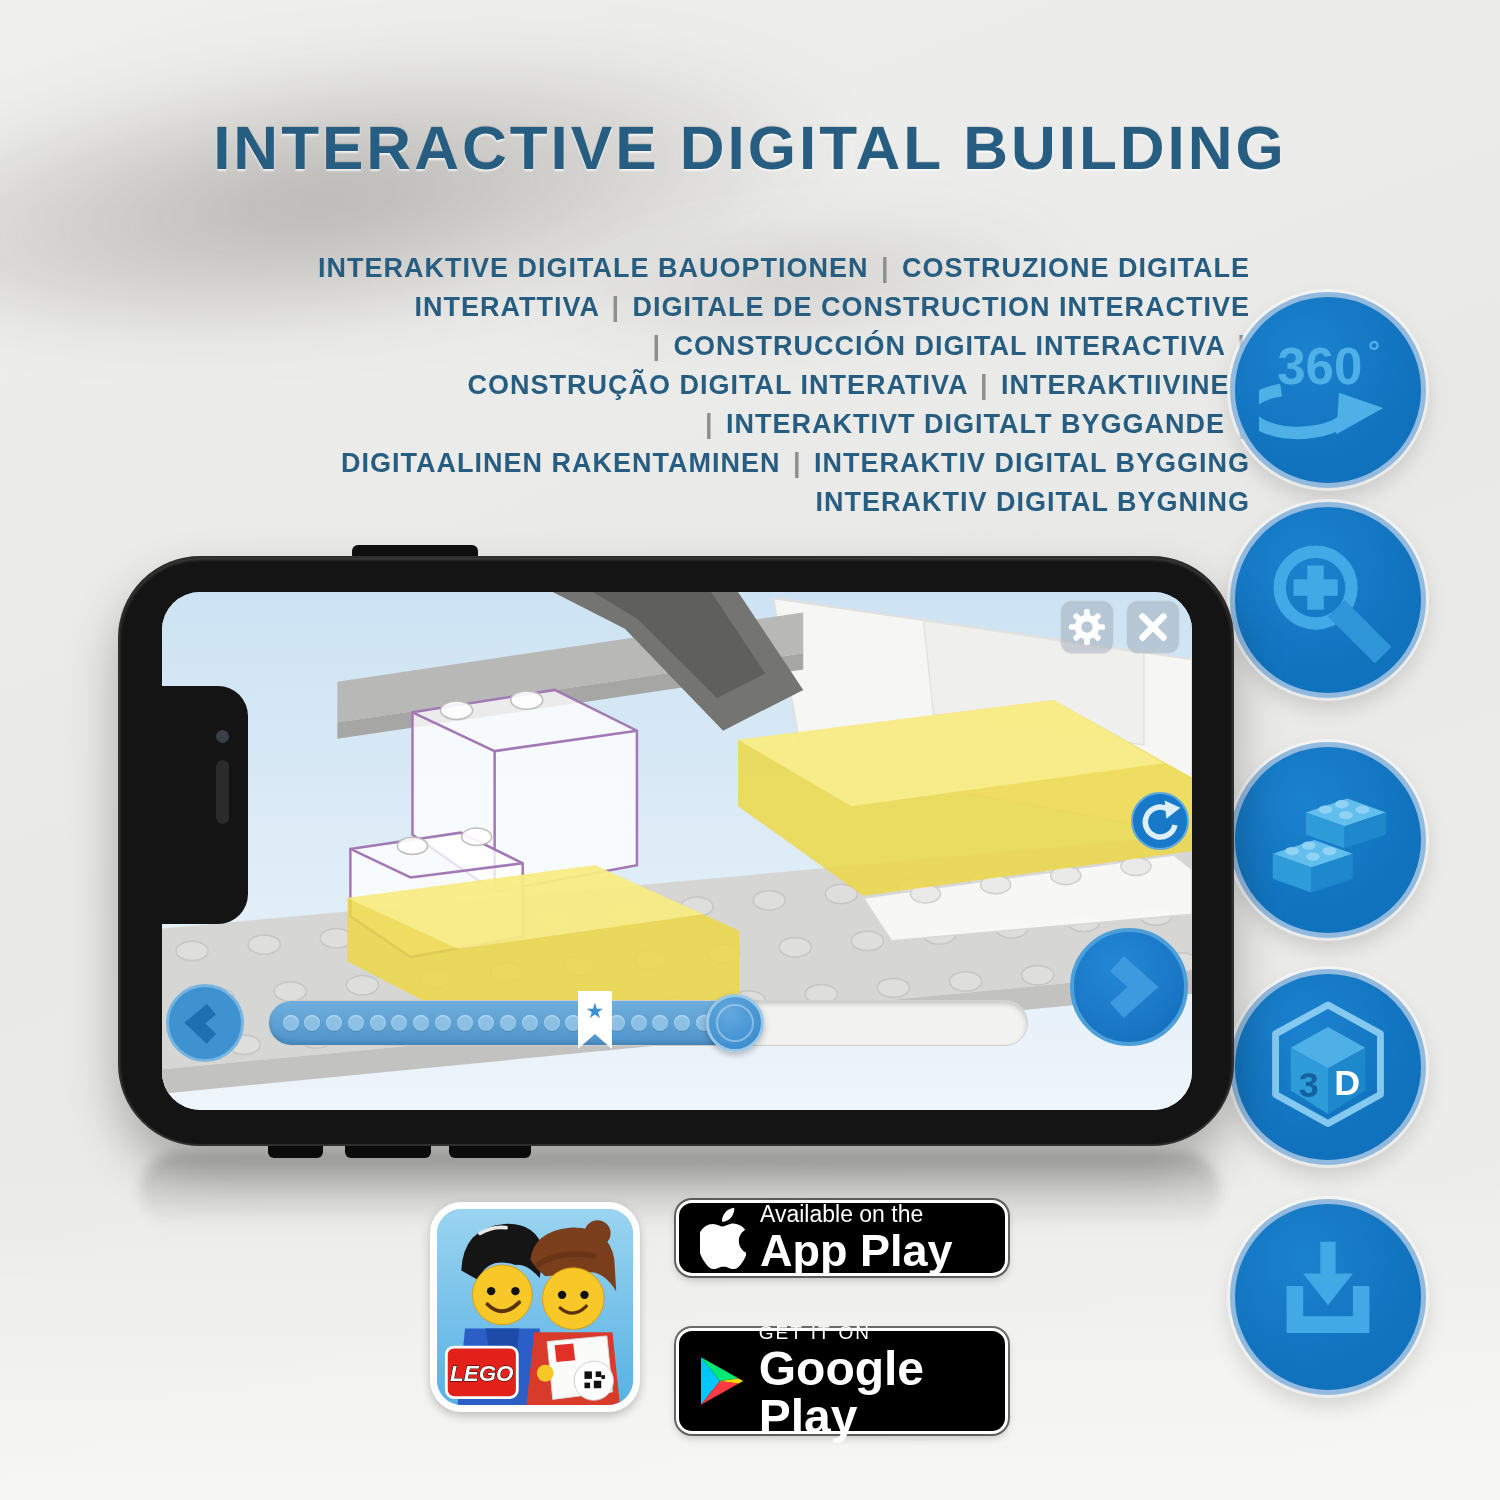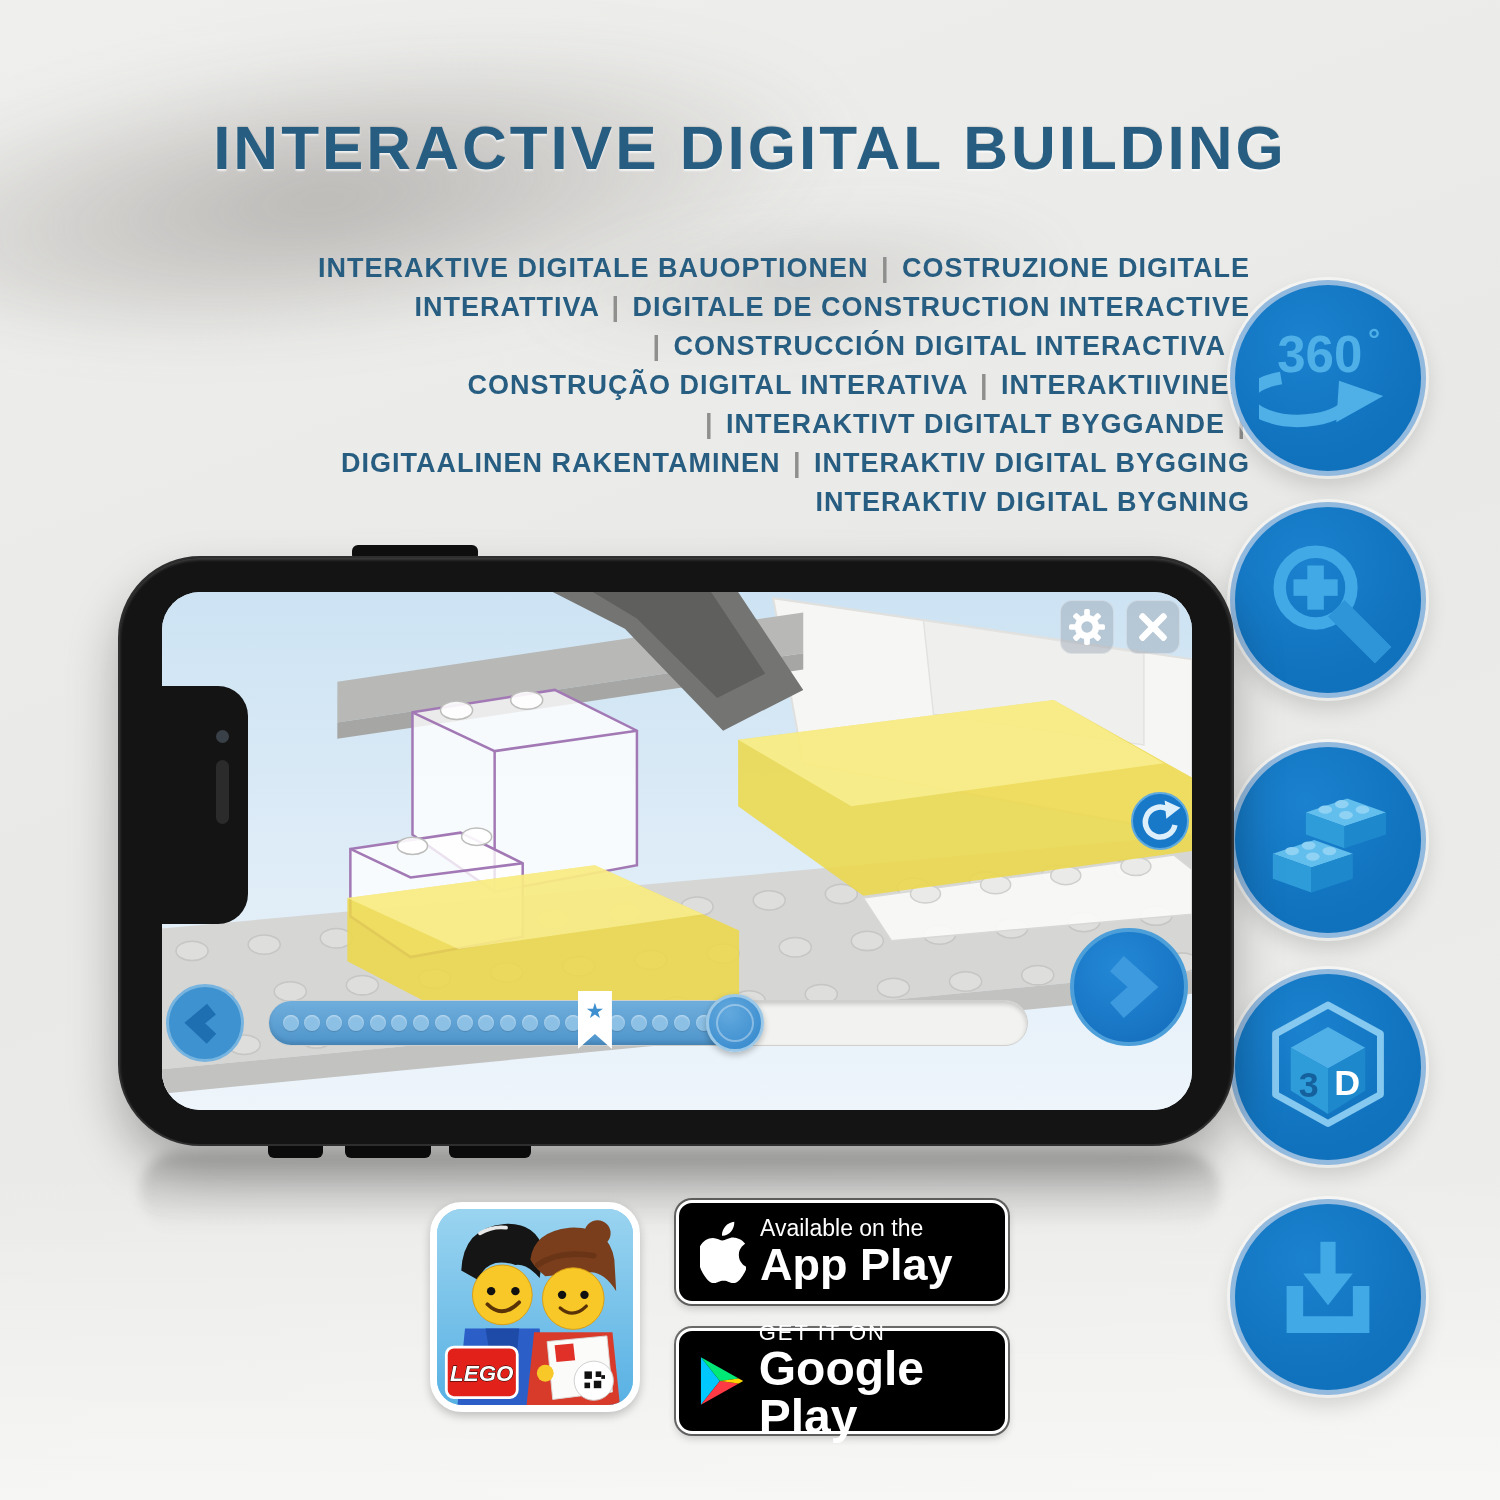--- a/index.html
+++ b/index.html
@@ -67,25 +67,25 @@
   .reflection{position:absolute;left:140px;top:1152px;width:1080px;height:78px;border-radius:40px;
     background:linear-gradient(180deg,rgba(55,55,55,.26),rgba(55,55,55,0));filter:blur(6px);z-index:0;}
 
   
   .appicon{position:absolute;left:430px;top:1202px;width:210px;height:210px;border-radius:32px;
     border:7px solid #fff;box-shadow:0 4px 10px rgba(0,0,0,.22);overflow:hidden;z-index:3;background:#7cc4ea;}
   .badge{position:absolute;left:676px;width:332px;background:#000;border:3px solid #fff;border-radius:16px;
     box-shadow:0 0 0 2px rgba(0,0,0,.55),0 4px 8px rgba(0,0,0,.2);display:flex;align-items:center;
     padding-left:16px;gap:14px;z-index:3;cursor:pointer;}
   .badge .txt{display:flex;flex-direction:column;justify-content:center;color:#fff;}
-  .badge-as{top:1200px;height:104px;padding-left:21px;}
+  .badge-as{top:1200px;height:76px;padding-left:21px;}
   .badge-gp{top:1328px;height:106px;}
   .badge-as .l1{font-size:23px;line-height:26px;}
   .badge-as .l2{font-size:45px;font-weight:bold;line-height:48px;letter-spacing:0;}
-  .badge-gp .l1{font-size:22px;letter-spacing:2px;line-height:24px;}
+  .badge-gp .l1{font-size:19px;letter-spacing:2px;line-height:24px;}
   .badge-gp .l2{font-size:48px;font-weight:bold;line-height:48px;}
 </style>
 </head>
 <body>
 
 <div class="canvas">
   <div class="smudge1"></div>
   <div class="smudge2"></div>
   <div class="floor"></div>
 
@@ -94,21 +94,21 @@
   <div class="subtitle">
     <div class="ml-line">INTERAKTIVE DIGITALE BAUOPTIONEN <span class="pipe">|</span> COSTRUZIONE DIGITALE</div>
     <div class="ml-line">INTERATTIVA <span class="pipe">|</span> DIGITALE DE CONSTRUCTION INTERACTIVE</div>
     <div class="ml-line"><span class="pipe">|</span> CONSTRUCCIÓN DIGITAL INTERACTIVA <span class="pipe">|</span></div>
     <div class="ml-line">CONSTRUÇÃO DIGITAL INTERATIVA <span class="pipe">|</span> INTERAKTIIVINEN</div>
     <div class="ml-line"><span class="pipe">|</span> INTERAKTIVT DIGITALT BYGGANDE <span class="pipe">|</span></div>
     <div class="ml-line">DIGITAALINEN RAKENTAMINEN <span class="pipe">|</span> INTERAKTIV DIGITAL BYGGING</div>
     <div class="ml-line">INTERAKTIV DIGITAL BYGNING</div>
   </div>
 
-  <div class="feat" style="top:280px">
+  <div class="feat" style="top:292px">
     <svg viewBox="0 0 100 100">
       <text x="44" y="46" font-size="37" font-weight="bold" fill="#4FB0E8" text-anchor="middle">360</text>
       <text x="79" y="30" font-size="22" font-weight="bold" fill="#4FB0E8">°</text>
       <path d="M16,50 A36,16 0 1 0 64,68" fill="none" stroke="#4FB0E8" stroke-width="9"></path>
       <polygon points="58,52 90,63 56,82" fill="#4FB0E8"></polygon>
     </svg>
   </div>
   <div class="feat" style="top:502px">
     <svg viewBox="0 0 100 100">
       <circle cx="41" cy="41" r="26" fill="none" stroke="#41A9E6" stroke-width="9"></circle>

